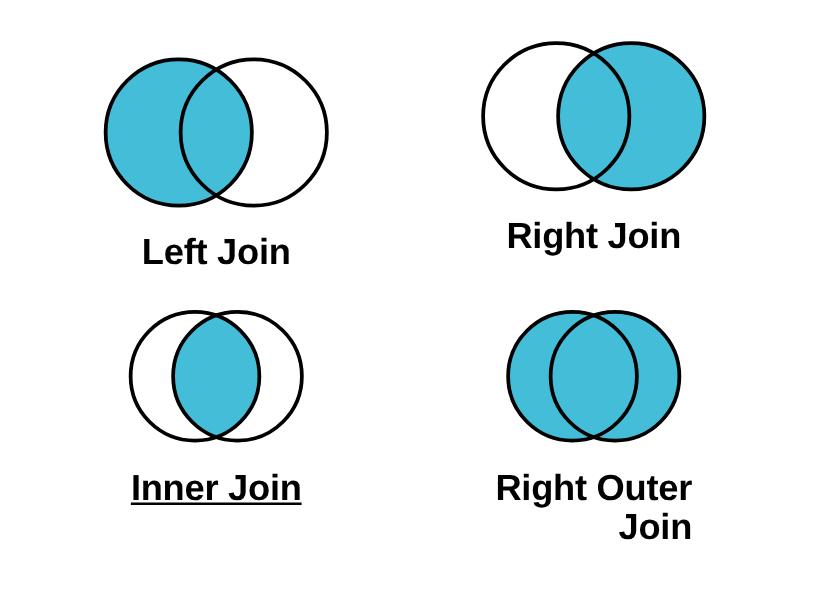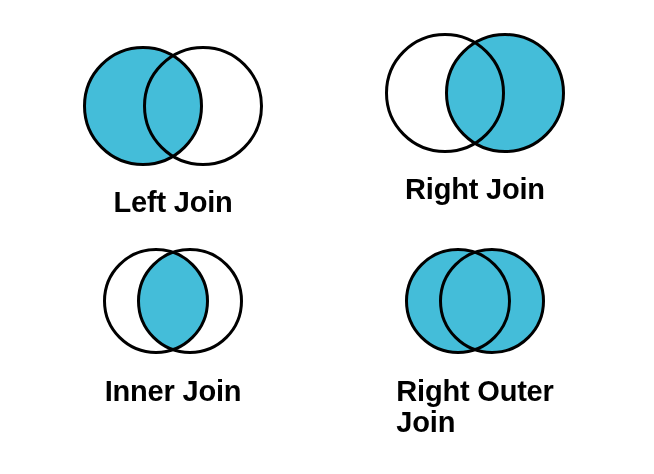--- a/index.html
+++ b/index.html
@@ -26,33 +26,33 @@
   .venn-cell {
     position: absolute;
     display: flex;
     flex-direction: column;
     align-items: center;
   }
 
   
   #cell-left-join      { left: 48px;  top: 38px;  width: 250px; }
   #cell-right-join     { left: 350px; top: 25px;  width: 250px; }
-  #cell-inner-join     { left: 48px;  top: 242px; width: 250px; }
+  #cell-inner-join     { left: 48px;  top: 242px; width: 250px; text-decoration: underline; }
   #cell-full-outer-join{ left: 350px; top: 242px; width: 250px; }
 
   .venn-svg-wrap {
     display: block;
     line-height: 0;
   }
 
   .venn-label {
     font-family: "Liberation Sans", sans-serif;
     font-weight: bold;
     color: #000000;
-    text-align: left;
+    text-align: right;
     line-height: 1.06;
     letter-spacing: -0.2px;
     white-space: pre-line;
   }
 
   .label-row1 { font-size: 29px; margin-top: 13px; }
   .label-row2 { font-size: 29px; margin-top: 16px; }
 
   #cell-full-outer-join .venn-label { max-width: 190px; }
 </style>

